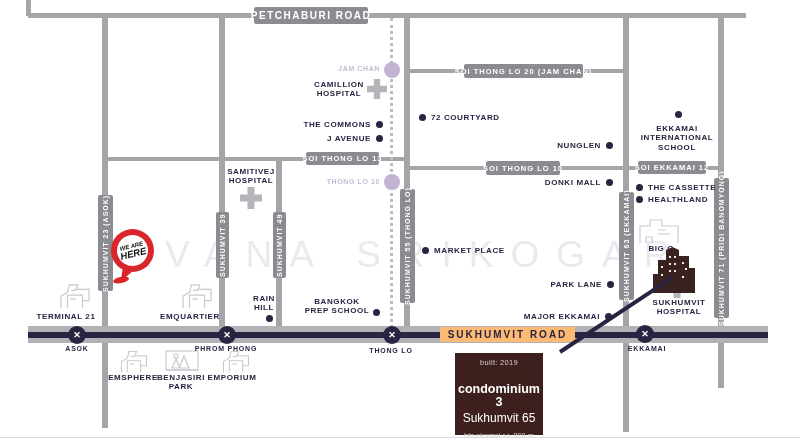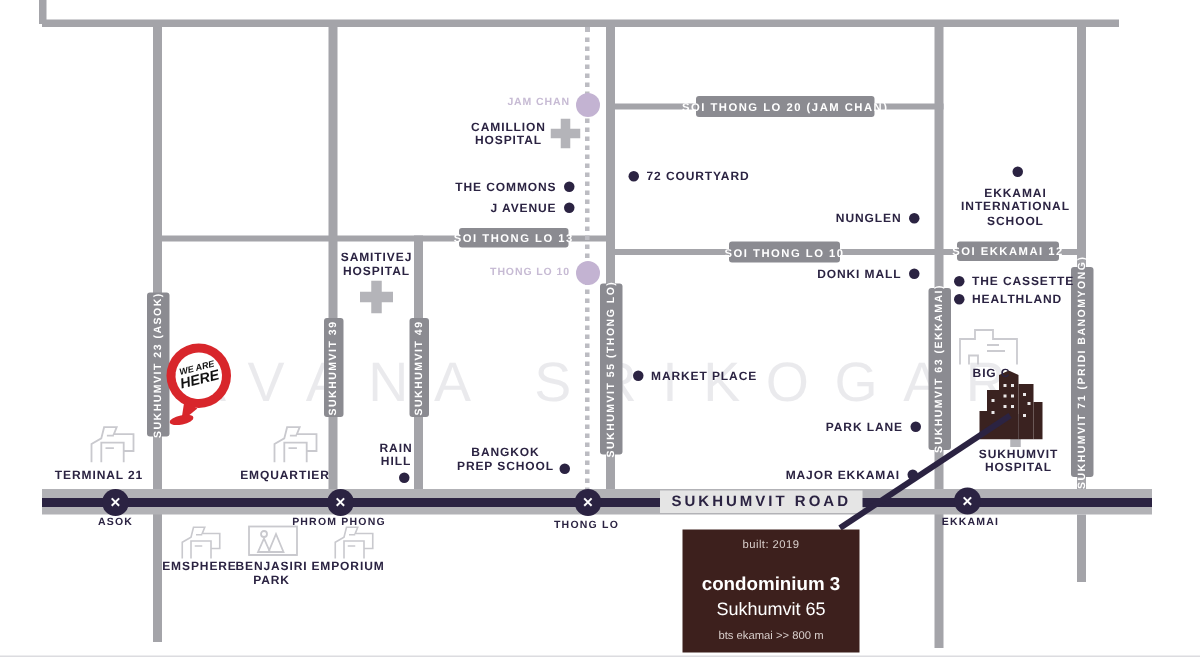--- a/index.html
+++ b/index.html
@@ -19,21 +19,21 @@
   
   .lm{color:#2b2342;font-weight:bold;font-size:8px;letter-spacing:.6px;line-height:1.18;
       white-space:pre-line;z-index:5;}
   .lm.center{text-align:center;}
   .lmrow{position:absolute;display:flex;align-items:center;gap:5px;z-index:5;}
   .dot{width:7px;height:7px;border-radius:50%;background:#2b2342;flex:0 0 auto;}
   .absdot{position:absolute;width:7px;height:7px;border-radius:50%;background:#2b2342;z-index:5;}
   
   .band{position:absolute;left:28px;top:326px;width:740px;height:17px;background:#b2b2b6;z-index:2;}
   .stripe{position:absolute;left:28px;top:332px;width:740px;height:6px;background:#2b2342;z-index:2;}
-  .roadname{position:absolute;left:440px;top:327px;width:135px;height:15px;background:#e5e5e5;
+  .roadname{position:absolute;left:440px;top:327px;width:135px;height:15px;background:#fdba74;
       color:#2b2342;font-weight:bold;font-size:10px;letter-spacing:2px;display:flex;
       align-items:center;justify-content:center;z-index:3;white-space:nowrap;}
   .bts{position:absolute;width:18px;height:18px;border-radius:50%;background:#2b2342;color:#fff;
       display:flex;align-items:center;justify-content:center;font-size:9px;font-weight:bold;z-index:4;}
   .btslabel{position:absolute;color:#2b2342;font-weight:bold;font-size:7px;letter-spacing:.8px;
       text-align:center;z-index:5;}
   .pstop{position:absolute;width:16px;height:16px;border-radius:50%;background:#c3b3d2;z-index:4;}
   .plabel{position:absolute;color:#c7bbd4;font-weight:bold;font-size:7px;letter-spacing:.6px;z-index:5;white-space:nowrap;}
   
   .icon{position:absolute;z-index:4;}
@@ -49,21 +49,21 @@
   .marker .red{position:absolute;left:4px;top:2px;width:43px;height:43px;border-radius:50%;background:#d8262b;}
   .marker .white{position:absolute;left:10px;top:8px;width:31px;height:31px;border-radius:50%;background:#fff;
       display:flex;flex-direction:column;align-items:center;justify-content:center;transform:rotate(-14deg);}
   .marker .t1{font-size:6px;font-weight:900;font-style:italic;color:#111;line-height:1;}
   .marker .t2{font-size:9.5px;font-weight:900;font-style:italic;color:#111;line-height:1;}
   .marker .tail{position:absolute;left:12px;top:42px;width:0;height:0;border-left:5px solid transparent;
       border-right:5px solid transparent;border-top:13px solid #d8262b;transform:rotate(30deg);}
   .marker .blob{position:absolute;left:6px;top:50px;width:16px;height:5.5px;border-radius:50%;
       background:#d8262b;transform:rotate(-12deg);}
   
-  .infobox{position:absolute;left:455px;top:353px;width:118px;height:82px;background:#3d201d;
+  .infobox{position:absolute;left:455px;top:353px;width:88px;height:82px;background:#3d201d;
       color:#fff;text-align:center;z-index:5;}
   .infobox .built{font-size:7.5px;color:#d9cfcc;margin-top:5px;letter-spacing:.3px;}
   .infobox .name{font-family:"DejaVu Serif",serif;font-style:italic;font-weight:bold;
       font-size:21px;line-height:1;margin-top:1px;}
   .infobox .type{font-size:12.5px;font-weight:bold;line-height:1;margin-top:16px;}
   .infobox .addr{font-size:12px;line-height:1;margin-top:4px;}
   .infobox .dist{font-size:7.5px;color:#d9cfcc;margin-top:7px;}
   .hairline{position:absolute;left:0;top:437px;width:800px;height:1px;background:#dcdce0;z-index:1;}
 </style>
 </head>
@@ -83,20 +83,21 @@
   <div class="road" style="left:102px;top:14px;width:6px;height:414px"></div>
   <div class="road" style="left:219px;top:14px;width:6px;height:316px"></div>
   <div class="road" style="left:276px;top:157px;width:6px;height:173px"></div>
   <div class="road" style="left:404px;top:14px;width:6px;height:316px"></div>
   <div class="road" style="left:623px;top:14px;width:6px;height:418px"></div>
   <div class="road" style="left:718px;top:14px;width:6px;height:316px"></div>
   <div class="road" style="left:718px;top:343px;width:6px;height:45px"></div>
 
   <div class="dotline" style="left:390px;top:18px;height:310px"></div>
 
+  <div class="rlabel" style="left:254px;top:7px;width:114px;height:17px;font-size:10px;letter-spacing:1.5px">PETCHABURI ROAD</div>
   <div class="rlabel" style="left:464px;top:64px;width:119px;height:14px">SOI THONG LO 20 (JAM CHAN)</div>
   <div class="rlabel" style="left:306px;top:152px;width:73px;height:13px">SOI THONG LO 13</div>
   <div class="rlabel" style="left:486px;top:161px;width:74px;height:14px">SOI THONG LO 10</div>
   <div class="rlabel" style="left:638px;top:161px;width:68px;height:13px">SOI EKKAMAI 12</div>
 
   <div class="rlabel-v" style="left:98px;top:195px;width:15px;height:96px">SUKHUMVIT 23 (ASOK)</div>
   <div class="rlabel-v" style="left:216px;top:212px;width:13px;height:66px">SUKHUMVIT 39</div>
   <div class="rlabel-v" style="left:273px;top:212px;width:13px;height:66px">SUKHUMVIT 49</div>
   <div class="rlabel-v" style="left:400px;top:189px;width:15px;height:114px">SUKHUMVIT 55 (THONG LO)</div>
   <div class="rlabel-v" style="left:619px;top:192px;width:15px;height:108px">SUKHUMVIT 63 (EKKAMAI)</div>

